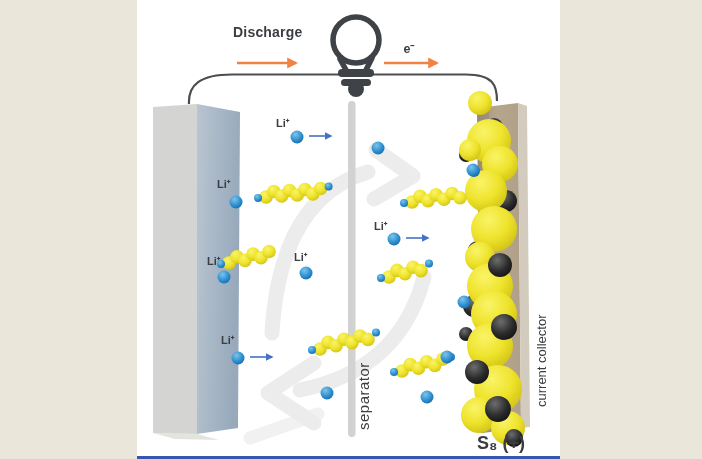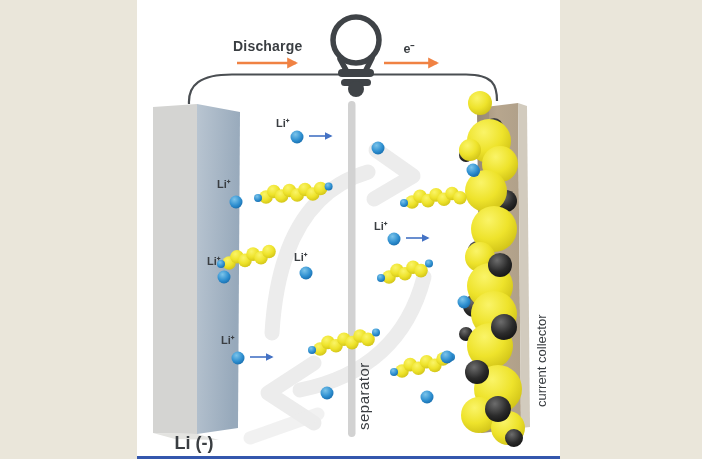--- a/index.html
+++ b/index.html
@@ -3,21 +3,21 @@
 <meta charset="utf-8">
 <title>Li–S battery diagram</title>
 <style>
   html,body{margin:0;padding:0;}
   .stage{position:relative;width:702px;height:459px;background:var(--background);
          font-family:"Liberation Sans", sans-serif;overflow:hidden;}
   .canvas{position:absolute;left:137px;top:0;width:423px;height:459px;background:var(--canvas);}
   .bottom-bar{position:absolute;left:137px;top:456px;width:423px;height:3px;background:var(--bottom-bar);}
   svg.layer{position:absolute;left:0;top:0;}
   .lbl{position:absolute;color:var(--text);}
-  .discharge{left:233px;top:38px;font-size:14px;font-weight:600;letter-spacing:.2px;}
+  .discharge{left:233px;top:24px;font-size:14px;font-weight:600;letter-spacing:.2px;}
   .electron{left:394px;top:40px;width:30px;text-align:center;font-size:12.5px;font-weight:600;}
   .anode-lbl{left:159px;top:433px;width:70px;text-align:center;font-size:18px;font-weight:600;}
   .cathode-lbl{left:466px;top:433px;width:70px;text-align:center;font-size:18px;font-weight:600;}
   .li-label{position:absolute;font-size:11px;font-weight:600;color:var(--text);}
   .vtext{fill:var(--text);font-family:"Liberation Sans", sans-serif;}
 </style>
 </head>
 <body>
 
 <div class="stage">
@@ -196,21 +196,21 @@
       <line x1="250" y1="357" x2="272" y2="357" stroke="var(--arrow-blue)" stroke-width="1.6" marker-end="url(#blueHead)"></line>
       <circle cx="327" cy="393" r="6.5" fill="url(#gradBlue)"></circle>
       <circle cx="427" cy="397" r="6.5" fill="url(#gradBlue)"></circle>
       <circle cx="473" cy="170" r="6.5" fill="url(#gradBlue)"></circle>
       <circle cx="464" cy="302" r="6.5" fill="url(#gradBlue)"></circle>
       <circle cx="447" cy="357" r="6.5" fill="url(#gradBlue)"></circle>
     </svg>
 
   <div class="lbl discharge">Discharge</div>
   <div class="lbl electron">e⁻</div>
-  <div class="lbl anode-lbl">Li (-)</div>
+  <div class="lbl cathode-lbl">S₈ (+)</div>
   <div id="ion-labels">
       <div class="li-label" style="left: 276px; top: 115px;">Li⁺</div>
       <div class="li-label" style="left: 217px; top: 176px;">Li⁺</div>
       <div class="li-label" style="left: 374px; top: 218px;">Li⁺</div>
       <div class="li-label" style="left: 207px; top: 253px;">Li⁺</div>
       <div class="li-label" style="left: 294px; top: 249px;">Li⁺</div>
       <div class="li-label" style="left: 221px; top: 332px;">Li⁺</div>
     </div>
 
   <div class="bottom-bar"></div>

